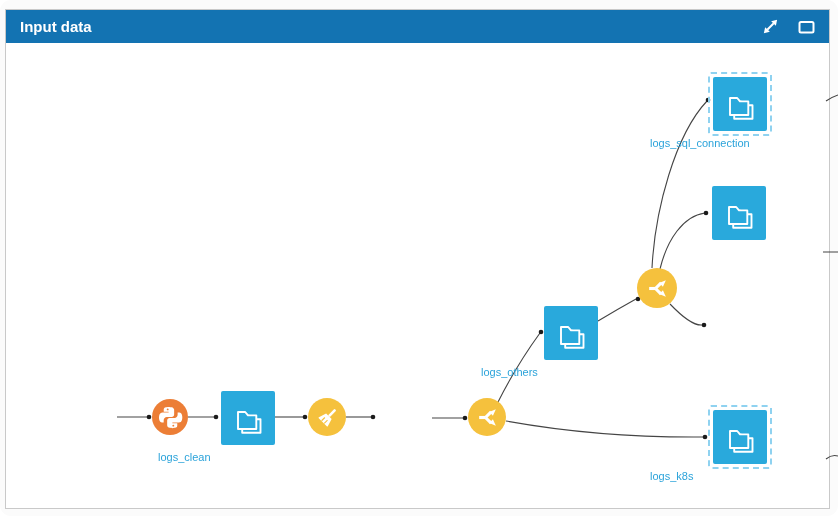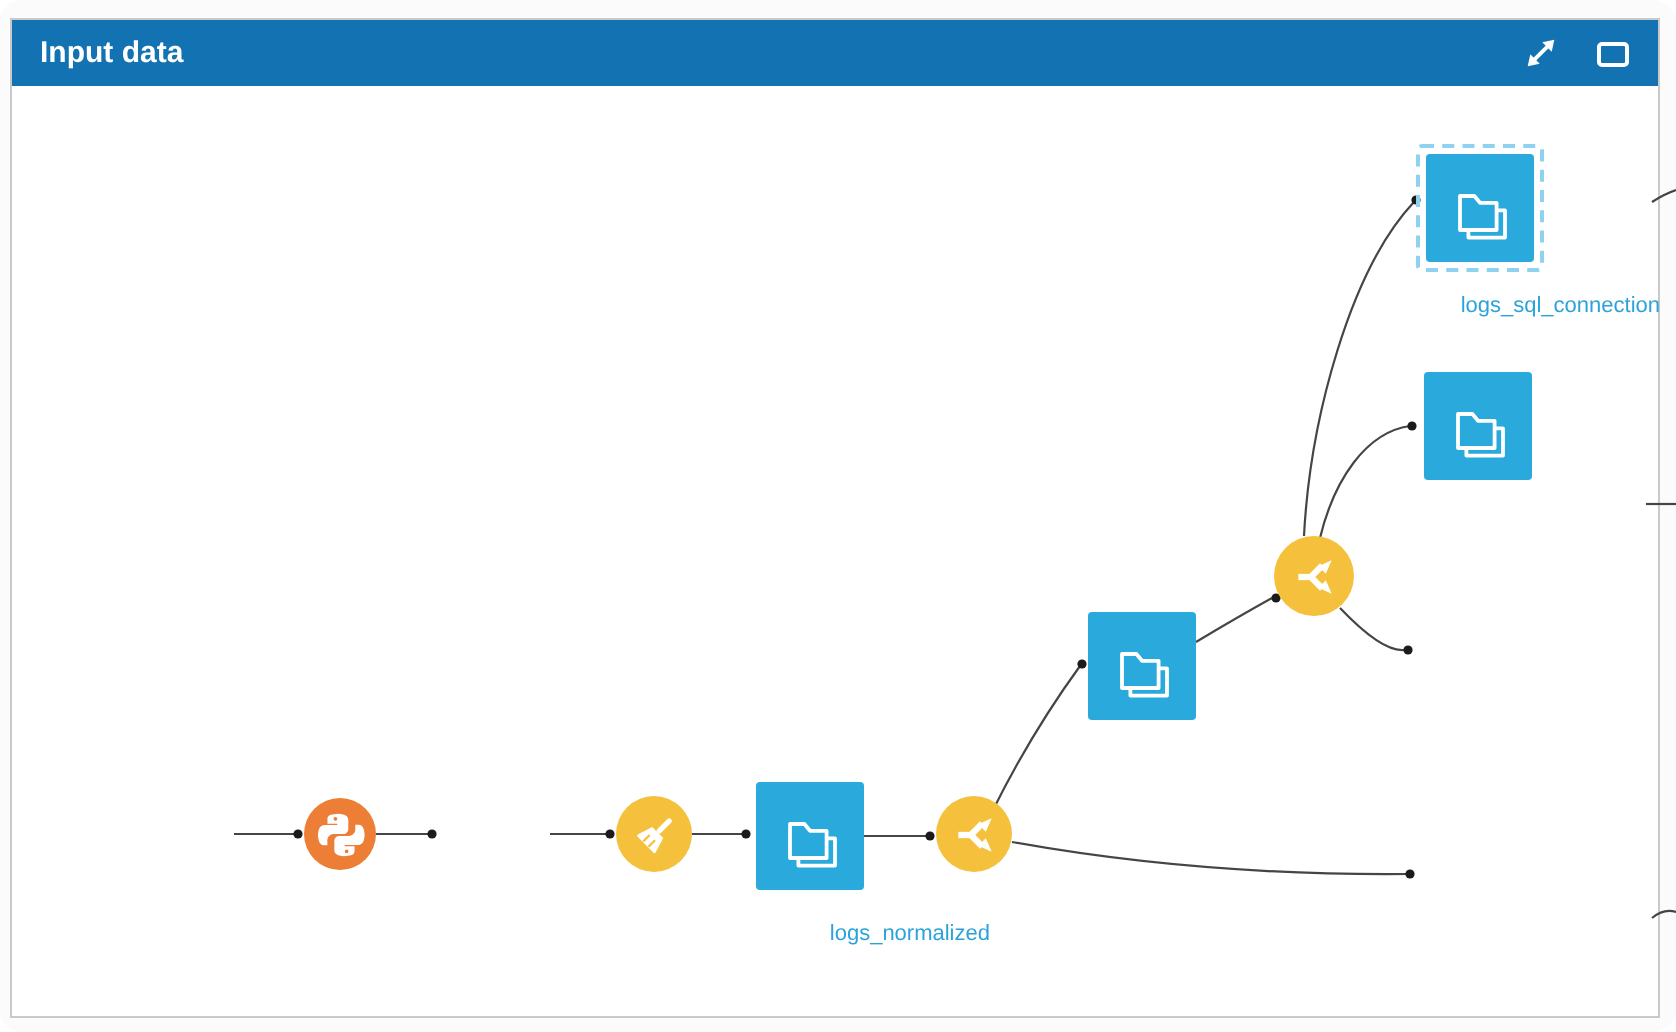--- a/index.html
+++ b/index.html
@@ -17,22 +17,22 @@
   .panel-title{flex:1;color:#fff;font-size:15px;font-weight:bold;}
   .hdr-btn{background:none;border:none;padding:2px;margin-left:16px;cursor:pointer;line-height:0;}
   .edges{position:absolute;left:0;top:0;width:838px;height:516px;pointer-events:none;}
   .edges path{fill:none;stroke:var(--edge);stroke-width:1.1;}
   .edges circle{fill:#1b1b1b;stroke:none;}
   .nodes{position:absolute;left:0;top:0;width:838px;height:516px;}
   .ds-node{position:absolute;padding:3px;border:2px dashed transparent;border-radius:3px;cursor:pointer;}
   .ds-node.dashed{border-color:var(--dash-border);}
   .ds-sq{width:54px;height:54px;background:var(--ds-blue);border-radius:2px;
          display:flex;align-items:center;justify-content:center;}
-  .ds-label{position:absolute;top:72px;left:50%;transform:translateX(-50%);width:180px;
-         text-align:right;font-size:11px;line-height:1.3;color:var(--label-blue);white-space:pre-line;}
+  .ds-label{position:absolute;top:62px;left:50%;transform:translateX(-50%);width:180px;
+         text-align:left;font-size:11px;line-height:1.3;color:var(--label-blue);white-space:pre-line;}
   .rc-node{position:absolute;border-radius:50%;display:flex;align-items:center;justify-content:center;cursor:pointer;}
 </style>
 </head>
 <body>
 
 <div class="stage">
   <div class="panel">
     <div class="panel-header">
       <span class="panel-title">Input data</span>
       <button class="hdr-btn" title="Collapse">
@@ -71,40 +71,41 @@
       <circle cx="708" cy="100" r="2.3"></circle>
       <path d="M660 269 C667 240 683 216 705 213"></path>
       <circle cx="706" cy="213" r="2.3"></circle>
       <path d="M670 304 Q691 326 702 325"></path>
       <circle cx="704" cy="325" r="2.3"></circle>
       <path d="M826 101 Q832 97 838 95"></path>
       <path d="M823 252 L838 252"></path>
       <path d="M826 459 Q832 454 838 456"></path>
     </svg>
   <div class="nodes" id="nodes-layer">
-      <div class="ds-node" style="left: 373px; top: 386px;">
+      <div class="ds-node" style="left: 216px; top: 386px;">
         <div class="ds-sq">
           <svg width="36" height="34" viewBox="0 0 36 34">
   <g stroke="#fff" stroke-width="1.9" stroke-linejoin="round">
     <path d="M8 28 V11 h7.2 l2.8 3.4 h8.3 V28 z" fill="none" transform="translate(4.2,3.8)"></path>
     <path d="M8 28 V11 h7.2 l2.8 3.4 h8.3 V28 z" fill="#29a9dc"></path>
   </g>
           </svg>
         </div>
-        <div class="ds-label">logs_normalized</div>
+        <div class="ds-label">logs_clean</div>
       </div>
       <div class="ds-node" style="left: 539px; top: 301px;">
         <div class="ds-sq">
           <svg width="36" height="34" viewBox="0 0 36 34">
   <g stroke="#fff" stroke-width="1.9" stroke-linejoin="round">
     <path d="M8 28 V11 h7.2 l2.8 3.4 h8.3 V28 z" fill="none" transform="translate(4.2,3.8)"></path>
     <path d="M8 28 V11 h7.2 l2.8 3.4 h8.3 V28 z" fill="#29a9dc"></path>
   </g>
           </svg>
         </div>
+        <div class="ds-label">logs_others</div>
       </div>
       <div class="ds-node dashed" style="left: 708px; top: 72px;">
         <div class="ds-sq">
           <svg width="36" height="34" viewBox="0 0 36 34">
   <g stroke="#fff" stroke-width="1.9" stroke-linejoin="round">
     <path d="M8 28 V11 h7.2 l2.8 3.4 h8.3 V28 z" fill="none" transform="translate(4.2,3.8)"></path>
     <path d="M8 28 V11 h7.2 l2.8 3.4 h8.3 V28 z" fill="#29a9dc"></path>
   </g>
           </svg>
         </div>
@@ -112,20 +113,31 @@
       </div>
       <div class="ds-node" style="left: 707px; top: 181px;">
         <div class="ds-sq">
           <svg width="36" height="34" viewBox="0 0 36 34">
   <g stroke="#fff" stroke-width="1.9" stroke-linejoin="round">
     <path d="M8 28 V11 h7.2 l2.8 3.4 h8.3 V28 z" fill="none" transform="translate(4.2,3.8)"></path>
     <path d="M8 28 V11 h7.2 l2.8 3.4 h8.3 V28 z" fill="#29a9dc"></path>
   </g>
           </svg>
         </div>
+      </div>
+      <div class="ds-node dashed" style="left: 708px; top: 405px;">
+        <div class="ds-sq">
+          <svg width="36" height="34" viewBox="0 0 36 34">
+  <g stroke="#fff" stroke-width="1.9" stroke-linejoin="round">
+    <path d="M8 28 V11 h7.2 l2.8 3.4 h8.3 V28 z" fill="none" transform="translate(4.2,3.8)"></path>
+    <path d="M8 28 V11 h7.2 l2.8 3.4 h8.3 V28 z" fill="#29a9dc"></path>
+  </g>
+          </svg>
+        </div>
+        <div class="ds-label">logs_k8s</div>
       </div>
       <div class="rc-node" style="left: 152px; top: 399px; height: 36px; width: 36px; background: rgb(236, 126, 54);">
         <svg width="25" height="25" viewBox="0 0 24 24">
           <g fill="#fff">
   <path d="M11.9 1.8c-1.6 0-3 .14-4.1.37-2 .36-2.3 1.1-2.3 2.5v1.9h4.7v.62H4.3c-1.4 0-2.62.84-3 2.43-.44 1.83-.46 2.97 0 4.88.34 1.4 1.15 2.4 2.55 2.4h1.6v-2.3c0-1.6 1.4-3.03 3-3.03h4.7c1.32 0 2.35-1.1 2.35-2.43V4.67c0-1.3-1.1-2.27-2.4-2.5-.8-.14-1.7-.37-3.2-.37zM9.3 3.3a.9.9 0 1 1 0 1.8.9.9 0 0 1 0-1.8z"></path>
   <path d="M12.1 22.2c1.6 0 3-.14 4.1-.37 2-.36 2.3-1.1 2.3-2.5v-1.9h-4.7v-.62h6.2c1.4 0 2.62-.84 3-2.43.44-1.83.46-2.97 0-4.88-.34-1.4-1.15-2.4-2.55-2.4h-1.6v2.3c0 1.6-1.4 3.03-3 3.03h-4.7c-1.32 0-2.35 1.1-2.35 2.43v4.47c0 1.3 1.1 2.27 2.4 2.5.8.14 1.7.37 3.2.37zm2.6-1.5a.9.9 0 1 1 0-1.8.9.9 0 0 1 0 1.8z"></path>
 </g>
         </svg>
       </div>
       <div class="rc-node" style="left: 308px; top: 398px; height: 38px; width: 38px; background: rgb(245, 193, 61);">

